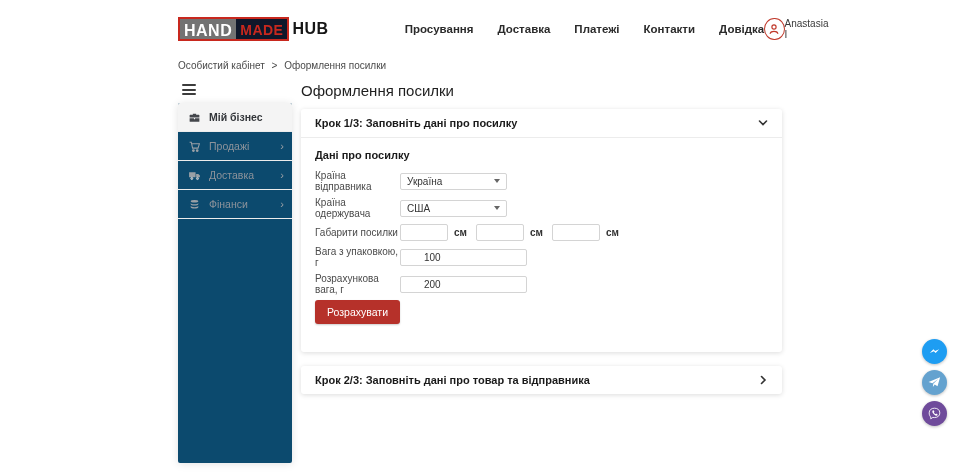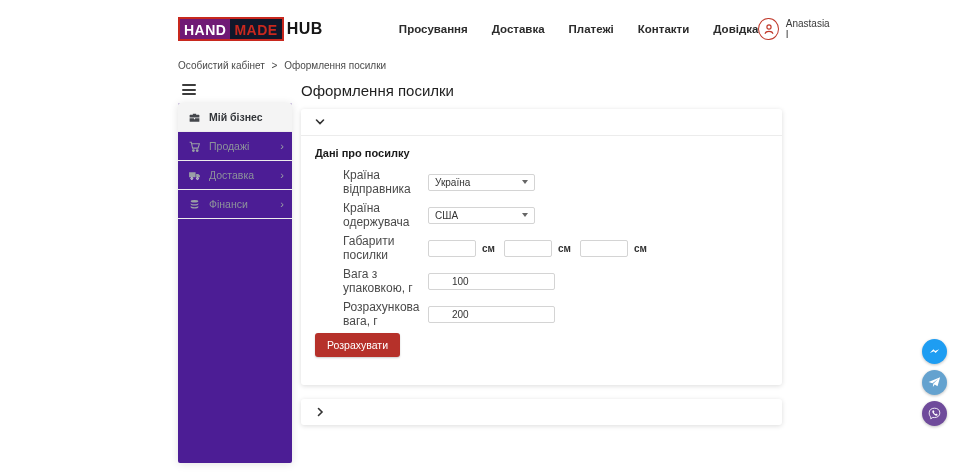--- a/index.html
+++ b/index.html
@@ -6,43 +6,43 @@
   html,body { width:960px; height:475px; background:#fff; overflow:hidden;
     font-family:"Liberation Sans", sans-serif; color:#222; position:relative; }
 
   .container { width:604px; margin:0 auto; }
 
   
   .header { height:58px; display:flex; align-items:center; }
   .header-inner { display:flex; align-items:center; width:604px; margin:0 auto; }
   .logo { display:flex; align-items:center; cursor:pointer; }
   .logo-box { display:flex; border:2px solid #c8281e; height:24px; align-items:stretch; }
-  .logo-hand { background:#701a75; color:#fff; font-weight:bold; font-size:14px;
+  .logo-hand { background:#737373; color:#fff; font-weight:bold; font-size:16px;
     padding:3px 4px 0 4px; letter-spacing:0.5px; }
   .logo-made { background:#0f172a; color:#c8281e; font-weight:bold; font-size:14px;
     padding:3px 4px 0 4px; letter-spacing:0.5px; }
   .logo-hub { color:#161616; font-weight:bold; font-size:16px; margin-left:3px; letter-spacing:0.5px; }
   .nav { display:flex; gap:24px; margin-left:76px;text-align:right; }
   .nav-item { font-size:11.5px; font-weight:600; color:#2b2b2b; cursor:pointer; white-space:nowrap; }
-  .user { margin-left:auto; display:flex; align-items:center; gap:7px; cursor:pointer; }
+  .user { margin-left:auto; display:flex; align-items:center; cursor:pointer; }
   .avatar { width:22px; height:22px; border-radius:50%; border:1.5px solid #c0392b;
     display:flex; align-items:center; justify-content:center; }
   .user-name { font-size:10px; color:#3a3a3a; }
 
   
   .breadcrumb { font-size:10px; color:#4a4a4a; margin-top:2px; }
   .breadcrumb span { cursor:pointer; }
   .crumb-sep { margin:0 4px; color:#4a4a4a; }
 
   
   .content { display:flex; margin-top:11px; align-items:flex-start; }
   .left-col { width:114px; flex:none; }
   .hamburger { width:14px; margin:2px 0 8px 4px; cursor:pointer; }
   .hamburger div { height:2px; background:#3c3c3c; margin-bottom:2.5px; border-radius:1px; }
-  .sidebar { background:#4c1d95; border-radius:2px; height:360px;
+  .sidebar { background:#0c4a6e; border-radius:2px; height:360px;
     box-shadow:0 1px 8px rgba(0,0,0,0.12); overflow:hidden; }
   .side-item { display:flex; align-items:center; height:29px; padding:0 8px 0 10px;
     font-size:10.5px; color:#8d939b; border-bottom:1px solid #ececec; cursor:pointer; }
   .side-item.active { color:#33363a; font-weight:700; background:#f4f4f4; }
   .side-icon { width:14px; height:14px; margin-right:7px; flex:none; display:flex; align-items:center; }
   .side-icon svg { width:13px; height:13px; }
   .side-item .chev { margin-left:auto; color:#9aa0a6; font-size:11px; line-height:1; }
 
   .main-col { flex:1; margin-left:9px; }
   .page-title { font-size:15px; font-weight:400; color:#1f1f1f; margin:0 0 10px 0; }
@@ -54,21 +54,21 @@
     padding:8px 14px; cursor:pointer; }
   .step-label { font-size:11px; font-weight:700; color:#1a1a1a; }
   .chev-svg { width:10px; height:10px; flex:none; }
   .step1 .step-head { border-bottom:1px solid #ececec; }
   .step-body { padding:11px 14px 28px 14px; }
   .collapsed-card { margin-bottom:7px; }
 
   
   .section-title { font-size:11px; font-weight:700; color:#1a1a1a; margin-bottom:9px; }
   .frm-row { display:flex; align-items:center; margin-bottom:5px; }
-  .frm-label { width:85px; flex:none; font-size:12px; color:#4a4a4a;margin-left:28px; }
+  .frm-label { width:85px; flex:none; font-size:10px; color:#4a4a4a; }
   .sel { width:107px; height:17px; border:1px solid #d4d4d4; border-radius:2px; background:#fff;
     display:flex; align-items:center; justify-content:space-between; padding:0 6px;
     font-size:10px; color:#333; cursor:pointer; }
   .sel-caret { width:0; height:0; border-left:3.5px solid transparent;
     border-right:3.5px solid transparent; border-top:4px solid #666; }
   .txt { height:17px; border:1px solid #d4d4d4; border-radius:2px; font-size:10px;
     color:#333; padding:0 23px; font-family:"Liberation Sans", sans-serif; outline:none; }
   .txt-dim { width:27px; }
   .txt-wide { width:127px; }
   .unit { font-size:10px; font-weight:700; color:#333; margin:0 9px 0 6px; }
@@ -176,20 +176,21 @@
           <span class="chev">›</span>
         </div>
       </div>
     </div>
 
     <div class="main-col">
       <h1 class="page-title">Оформлення посилки</h1>
 
       <div class="card step1">
         <div class="step-head">
+          <span class="step-label">Крок 1/3: Заповніть дані про посилку</span>
           <svg class="chev-svg" viewBox="0 0 10 10" fill="none" stroke="#333" stroke-width="1.6" stroke-linecap="round">
               <path d="M1.5 3 L5 6.5 L8.5 3"></path>
             </svg>
         </div>
         <div class="step-body">
           <div class="section-title">Дані про посилку</div>
 
           <div class="frm-row">
             <span class="frm-label">Країна відправника</span>
             <div class="sel">
@@ -225,20 +226,21 @@
             <span class="frm-label">Розрахункова вага, г</span>
             <input class="txt txt-wide" value="200" style="">
           </div>
 
           <button class="btn-calc">Розрахувати</button>
         </div>
       </div>
 
       <div class="card collapsed-card">
         <div class="step-head">
+          <span class="step-label">Крок 2/3: Заповніть дані про товар та відправника</span>
           <svg class="chev-svg" viewBox="0 0 10 10" fill="none" stroke="#333" stroke-width="1.6" stroke-linecap="round">
               <path d="M3.5 1.5 L7 5 L3.5 8.5"></path>
             </svg>
         </div>
       </div>
 
     </div>
   </div>
 </div>
 

